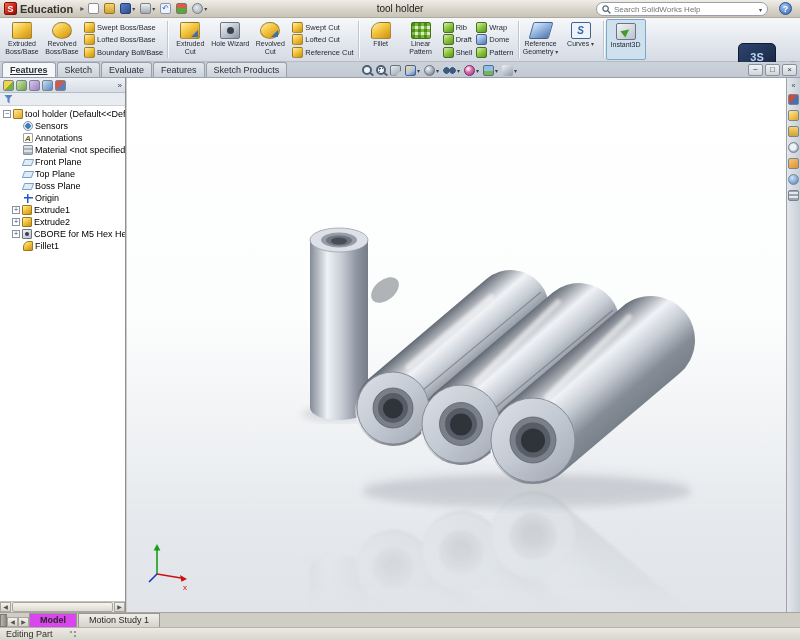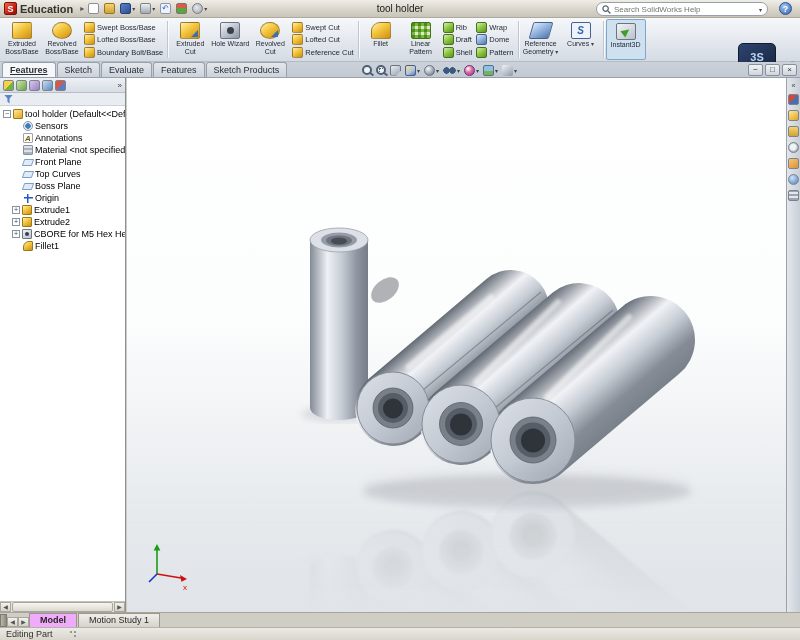--- a/index.html
+++ b/index.html
@@ -176,21 +176,21 @@
   .tp5 { background:linear-gradient(145deg,#f5c67a,#e09030); }
   .tp6 { background:radial-gradient(circle at 35% 30%,#cfe4f8,#4a7fc0); border-radius:50%; }
   .tp7 { background:repeating-linear-gradient(0deg,#9aa4b2 0 2px,#e4e8ed 2px 4px); }
 
   
   #bottomtabs { position:absolute; left:0; top:612px; width:800px; height:15px;
     background:#d0cdc5; border-top:1px solid #a8a59c; display:flex; align-items:flex-end; }
   .splitter { width:7px; height:13px; background:linear-gradient(90deg,#b8b5ac,#8f8c83); border:1px solid #7e7b72; }
   .btab { height:14px; padding:0 10px; font-size:9px; line-height:13px; color:#2a2822;
     background:linear-gradient(180deg,#efeeea,#d6d3cb); border:1px solid #9a978e; border-bottom:none; margin-right:1px; white-space:nowrap; }
-  .btab.active { background:#f0abfc; font-weight:bold; }
+  .btab.active { background:#d946ef; font-weight:bold; }
   #statusbar { position:absolute; left:0; top:627px; width:800px; height:13px;
     background:linear-gradient(180deg,#eceae4,#d8d5cd); border-top:1px solid #b5b2a8;
     display:flex; align-items:center; font-size:9px; color:#33312b; padding:0 6px; }
   .sb-left { flex:1; overflow:hidden; white-space:nowrap; }
   .sb-right { margin-right:16px; }
   .grip { width:8px; height:8px; background:
     radial-gradient(circle at 2px 2px,#9a978e 1px,transparent 1.2px),
     radial-gradient(circle at 6px 2px,#9a978e 1px,transparent 1.2px),
     radial-gradient(circle at 6px 6px,#9a978e 1px,transparent 1.2px); }
 </style>
@@ -420,21 +420,21 @@
         <span class="tlabel">Material &lt;not specified&gt;</span>
       </div>
       <div class="trow c">
         <span class="espace"></span>
         <i class="ticon tplane"></i>
         <span class="tlabel">Front Plane</span>
       </div>
       <div class="trow c">
         <span class="espace"></span>
         <i class="ticon tplane"></i>
-        <span class="tlabel">Top Curves</span>
+        <span class="tlabel">Top Plane</span>
       </div>
       <div class="trow c">
         <span class="espace"></span>
         <i class="ticon tplane"></i>
         <span class="tlabel">Boss Plane</span>
       </div>
       <div class="trow c">
         <span class="espace"></span>
         <i class="ticon torigin"></i>
         <span class="tlabel">Origin</span>

